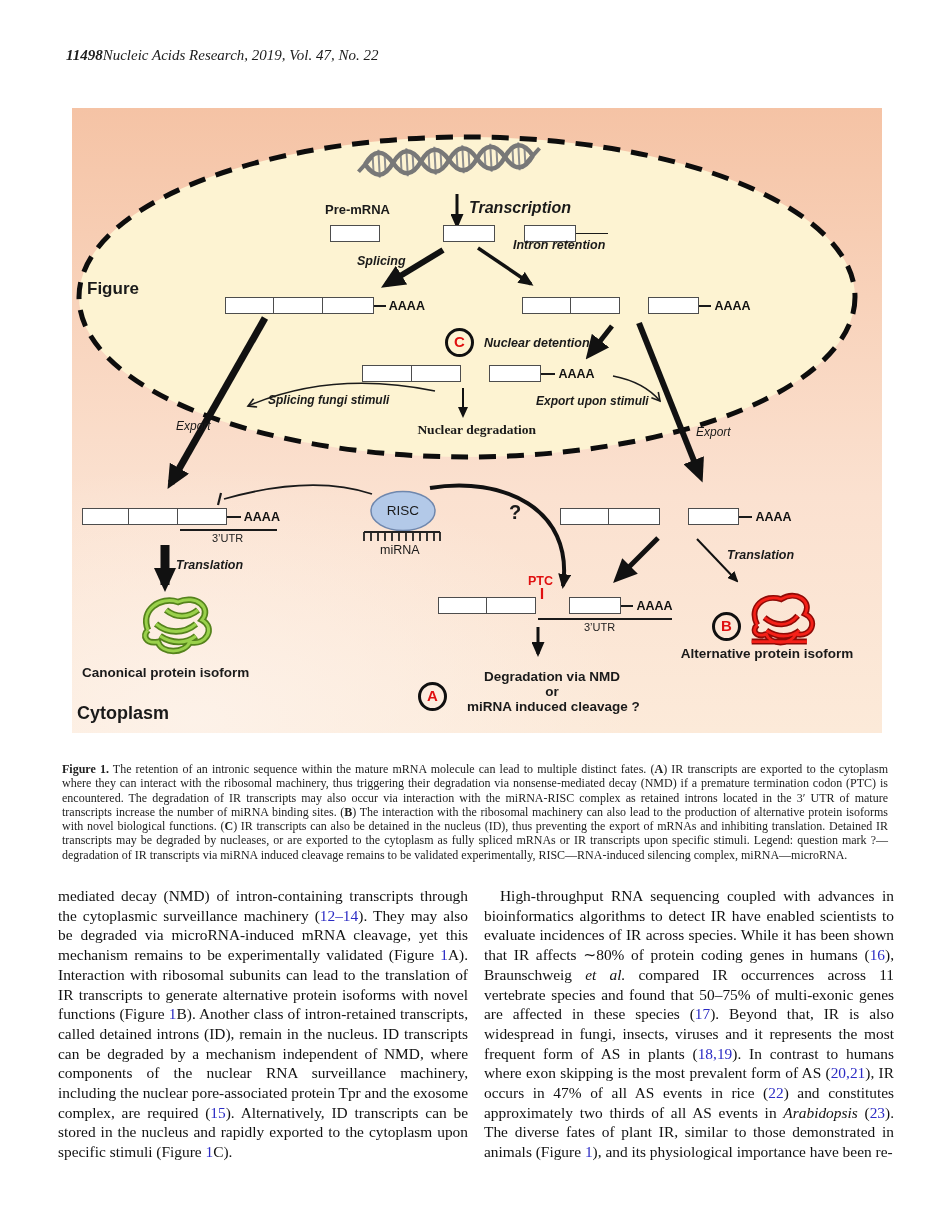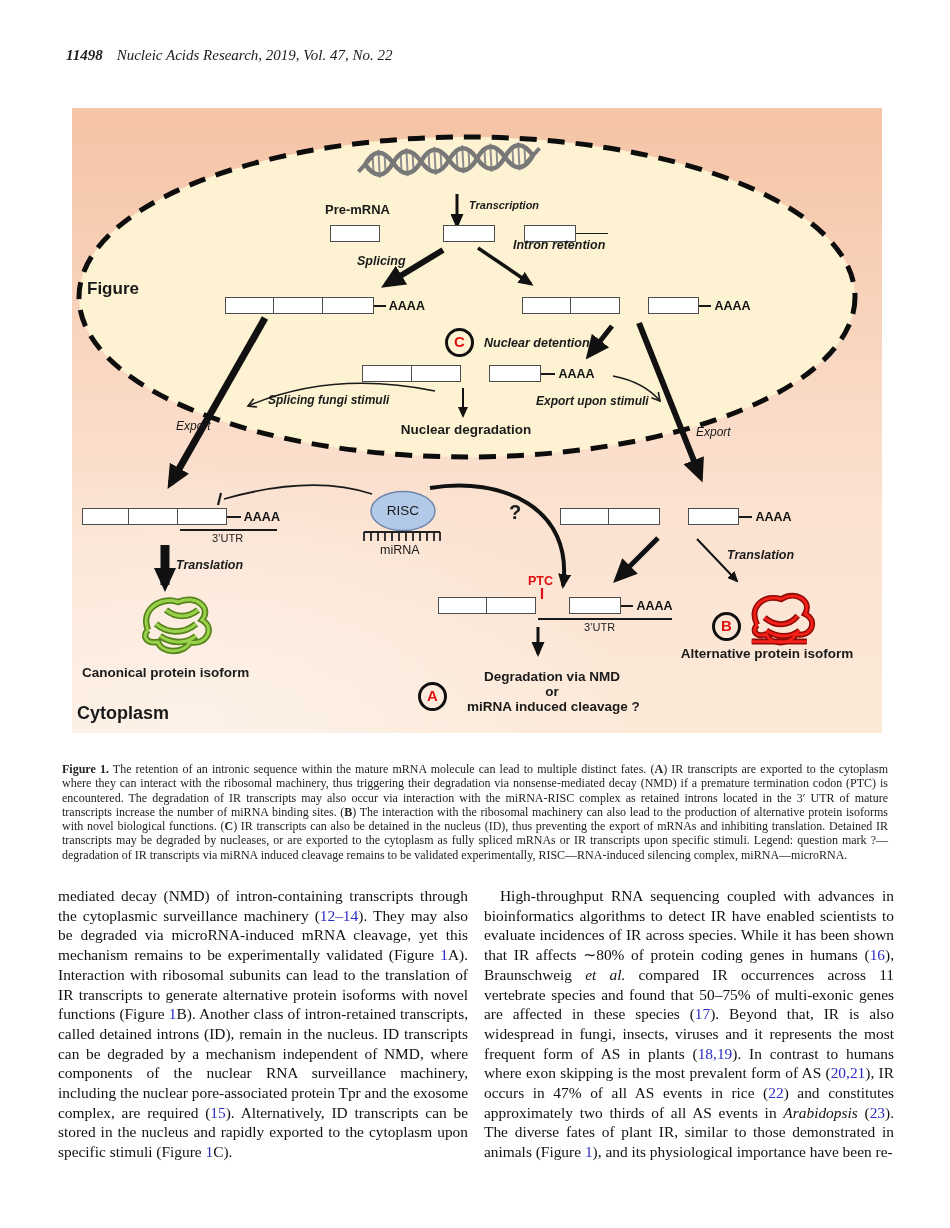--- a/index.html
+++ b/index.html
@@ -1,20 +1,20 @@
 <!DOCTYPE html>
 <html><head>
 <meta charset="utf-8">
 <style>
   html,body{margin:0;padding:0;background:#ffffff;}
   #page{position:relative;width:950px;height:1228px;background:#ffffff;overflow:hidden;
         font-family:"Liberation Serif",serif;color:#1c1c1c;}
   
   #header{position:absolute;left:66px;top:47px;font-size:15px;font-style:italic;white-space:nowrap;}
-  #header .pageno{font-weight:bold;margin-right:14px;text-align:center;}
+  #header .pageno{font-weight:bold;margin-right:0;text-align:center;}
   
   #figure{position:absolute;left:72px;top:108px;width:810px;height:625px;
           background:radial-gradient(120% 90% at 15% 98%, rgba(253,242,233,.95) 0%, rgba(253,242,233,0) 45%),
                      linear-gradient(180deg,#f5c3a5 0%,#f8d2ba 30%,#fbe1d0 62%,#fcead9 100%);}
   #figsvg{position:absolute;left:0;top:0;}
   .fig-label{position:absolute;font-family:"Liberation Sans",sans-serif;color:#1a1a1a;white-space:nowrap;line-height:1.05;}
   .b{font-weight:bold;} .i{font-style:italic;}
   .mrna{position:absolute;display:flex;align-items:center;}
   .exon{height:17px;background:#ffffff;border:1.6px solid #4d4d4d;box-sizing:border-box;}
   .exon + .exon{margin-left:-1.6px;}
@@ -164,27 +164,27 @@
         <span class="exon" style="width:52px"></span>
         <span class="tail" style="width:12px"></span>
         <span class="polya">AAAA</span>
     </div>
     <div class="utr-line" style="left:466px;top:510px;width:134px;"></div>
     <div class="utr-text" style="left:512px;top:513px;">3’UTR</div>
 
     <div class="fig-label b" style="left:15px;top:172px;font-size:17px;">Figure</div>
     <div class="fig-label b" style="left:5px;top:596px;font-size:18px;">Cytoplasm</div>
     <div class="fig-label b" style="left:253px;top:95px;font-size:13px;">Pre-mRNA</div>
-    <div class="fig-label b i" style="left:397px;top:92px;font-size:11px;">Transcription</div>
+    <div class="fig-label b i" style="left:397px;top:92px;font-size:16px;">Transcription</div>
     <div class="fig-label b i" style="left:285px;top:147px;font-size:12.5px;">Splicing</div>
     <div class="fig-label b i" style="left:441px;top:131px;font-size:12.5px;">Intron retention</div>
     <div class="fig-label b i" style="left:412px;top:229px;font-size:12.5px;">Nuclear detention</div>
     <div class="fig-label b i" style="left:196px;top:286px;font-size:12px;">Splicing fungi stimuli</div>
     <div class="fig-label b i" style="left:464px;top:287px;font-size:12px;">Export upon stimuli</div>
-    <div class="fig-label b" style="left:324px;top:315px;width:140px;text-align:center;font-size:13.5px;">Nuclear degradation</div>
+    <div class="fig-label b" style="left:324px;top:315px;width:140px;text-align:right;font-size:13.5px;font-family:Liberation Serif, serif;">Nuclear degradation</div>
     <div class="fig-label i" style="left:104px;top:312px;font-size:12px;">Export</div>
     <div class="fig-label i" style="left:624px;top:318px;font-size:12px;">Export</div>
     <div class="fig-label b i" style="left:104px;top:451px;font-size:12.5px;">Translation</div>
     <div class="fig-label b i" style="left:655px;top:441px;font-size:12.5px;">Translation</div>
     <div class="fig-label" style="left:306px;top:396px;width:50px;text-align:center;font-size:13.5px;">RISC</div>
     <div class="fig-label" style="left:308px;top:436px;font-size:12.5px;">miRNA</div>
     <div class="fig-label b" style="left:437px;top:394px;font-size:20px;">?</div>
     <div class="fig-label b" style="left:456px;top:467px;font-size:12.5px;color:#e01010;">PTC</div>
     <div class="fig-label b" style="left:10px;top:558px;width:170px;text-align:left;font-size:13.5px;">Canonical protein isoform</div>
     <div class="fig-label b" style="left:606px;top:539px;width:178px;text-align:center;font-size:13.5px;">Alternative protein isoform</div>

